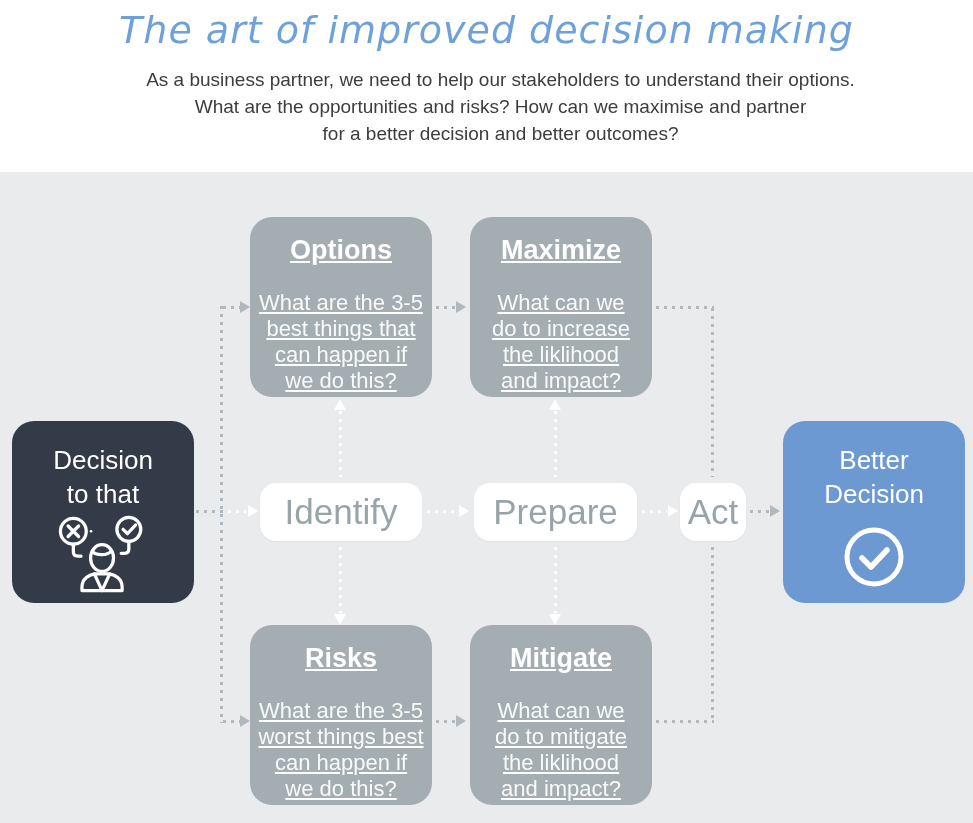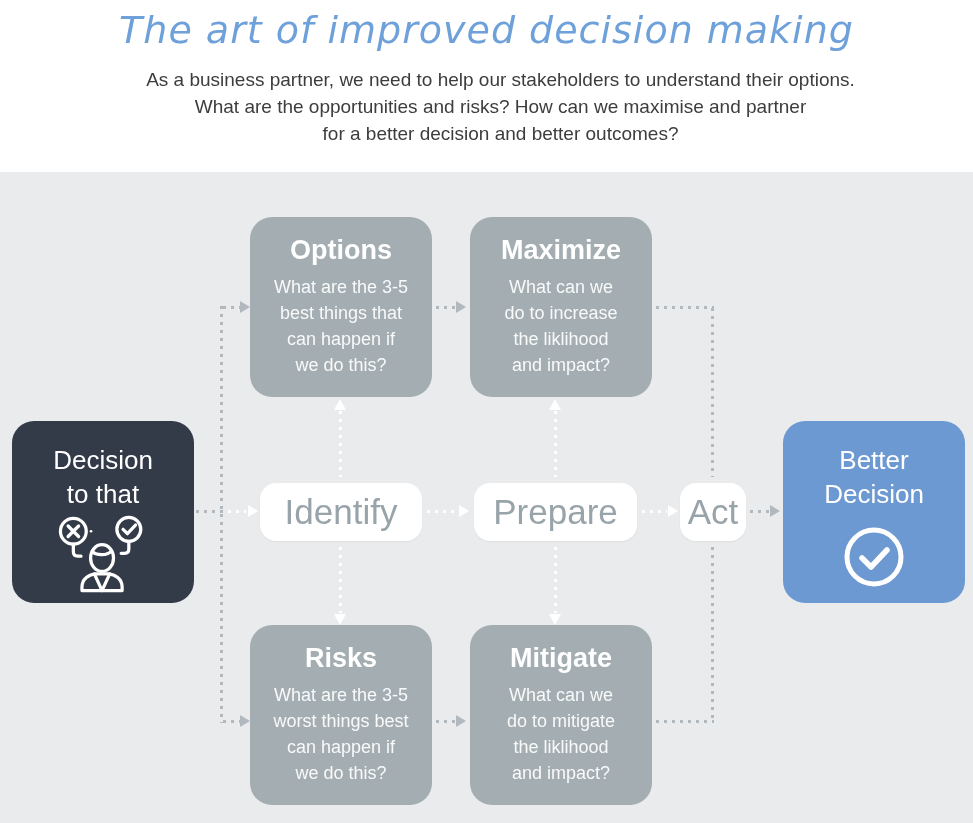--- a/index.html
+++ b/index.html
@@ -29,23 +29,23 @@
     letter-spacing:1px;
     color:var(--title-blue);
   }
   .subtitle{margin-top:14px;font-size:19px;line-height:27px;color:var(--subtitle-text);padding-left:28px;}
   .subtitle span{display:block;}
 
   
   .panel{position:absolute;top:172px;left:0;width:973px;height:651px;background:var(--panel-bg);}
 
   .card{position:absolute;border-radius:22px;color:#ffffff;text-align:center;}
-  .quad{width:182px;height:180px;background:var(--card-gray);padding-top:18px;}
+  .quad{width:182px;height:180px;background:var(--card-gray);padding-top:18px;text-decoration:underline;}
   .qtitle{font-size:27px;font-weight:bold;color:#ffffff;}
-  .qbody{margin-top:8px;font-size:18px;line-height:26px;color:#f8fafa;}
+  .qbody{margin-top:24px;font-size:22px;line-height:26px;color:#f8fafa;}
   .qbody span{display:block;}
 
   .endpoint{width:182px;height:182px;display:flex;flex-direction:column;align-items:center;padding-top:22px;}
   .start-card{left:12px;top:249px;background:var(--dark-navy);}
   .end-card{left:783px;top:249px;background:var(--accent-blue);}
   .ep-title{font-size:26px;line-height:34px;color:#ffffff;}
   .ep-title span{display:block;}
   .start-card svg{margin-top:4px;}
   .end-card svg{margin-top:14px;}
 

